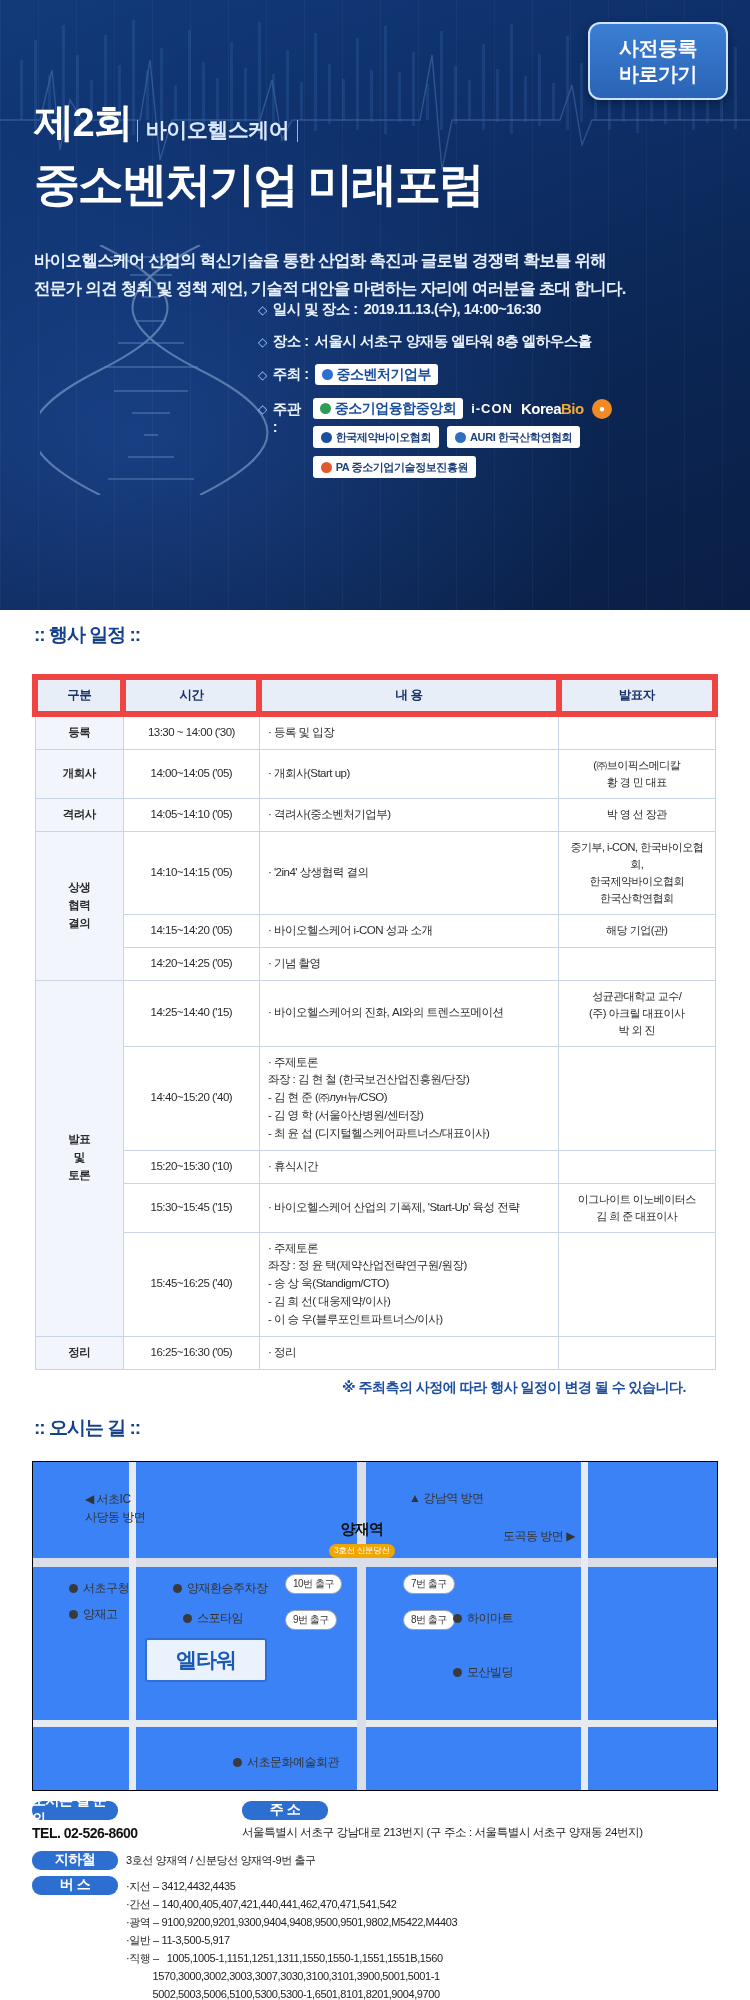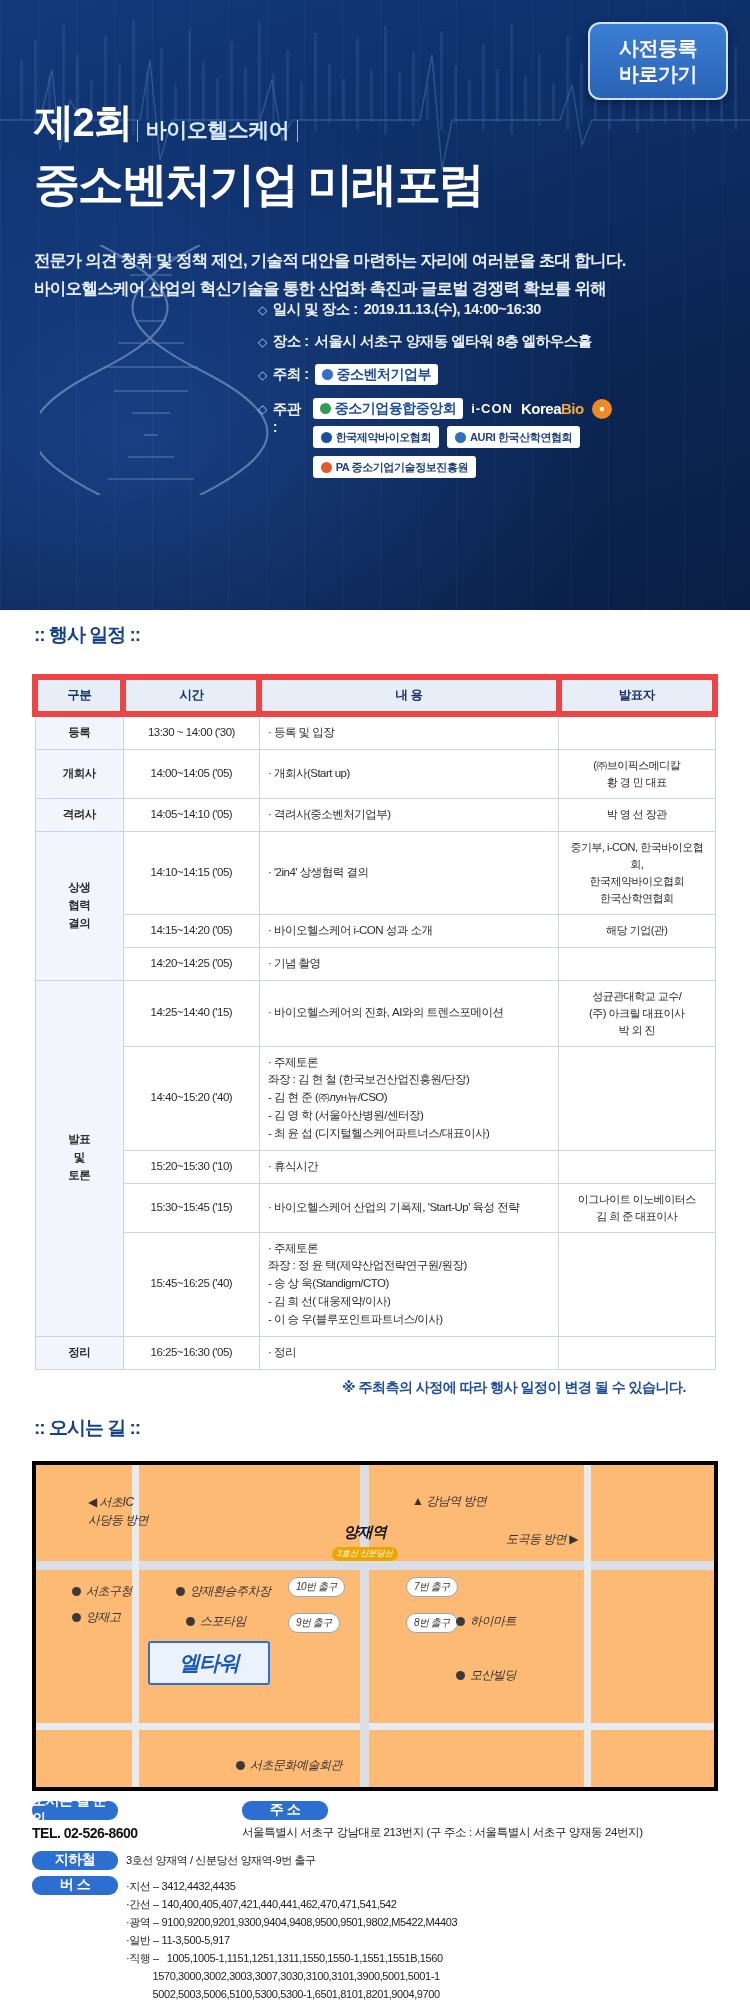--- a/index.html
+++ b/index.html
@@ -122,23 +122,22 @@
   td.grp { background: #f2f6fc; font-weight: bold; color: #1b3a72; text-align:center; }
   td.pres { text-align: center; font-size: 11px; line-height:1.5; }
   .note {
     text-align: right; font-size: 14px; color: #1d4ea0; font-weight: bold;
     padding: 9px 32px 0 0; letter-spacing: -0.5px;
   }
 
   
   .map-wrap { padding: 20px 32px 0 32px; }
   .map {
-    position: relative; height: 330px; background: #fdba74;
-    border: 4px solid #000000;
-    font-style: italic;
+    position: relative; height: 330px; background: #3b82f6;
+    border: 1px solid #000000;
   }
   .road-h { position:absolute; left:0; right:0; height:9px; background:#d9dee7; }
   .road-v { position:absolute; top:0; bottom:0; width:9px; background:#d9dee7; }
   .road-h.thin, .road-v.thin { background:#e6eaf1; }
   .mk { position:absolute; font-size: 12px; color:#333; letter-spacing:-0.5px; display:flex; align-items:center; gap:5px;}
   .dot { width:9px;height:9px;border-radius:50%;background:#3a3a3a;display:inline-block; }
   .exit {
     position:absolute; background:#ffffff; border:1px solid #9aa6b8; border-radius:11px;
     font-size:10px; color:#333; padding:2px 7px; letter-spacing:-0.5px;
   }
@@ -267,22 +266,22 @@
       <span>바로가기</span>
     </div>
 
     <div class="hero-inner">
       <div class="title-row">
         <div class="title-no">제2회</div>
         <div class="title-sub">바이오헬스케어</div>
       </div>
       <div class="title-main">중소벤처기업 미래포럼</div>
       <div class="desc">
+        <div>바이오헬스케어 산업의 혁신기술을 통한 산업화 촉진과 글로벌 경쟁력 확보를 위해</div>
         <div>전문가 의견 청취 및 정책 제언, 기술적 대안을 마련하는 자리에 여러분을 초대 합니다.</div>
-        <div>바이오헬스케어 산업의 혁신기술을 통한 산업화 촉진과 글로벌 경쟁력 확보를 위해</div>
       </div>
     </div>
 
     <div class="info-block">
       <div class="info-line">
         <span class="diamond">◇</span>
         <span>일시 및 장소 :</span>
         <span>2019.11.13.(수), 14:00~16:30</span>
       </div>
       <div class="info-line">

